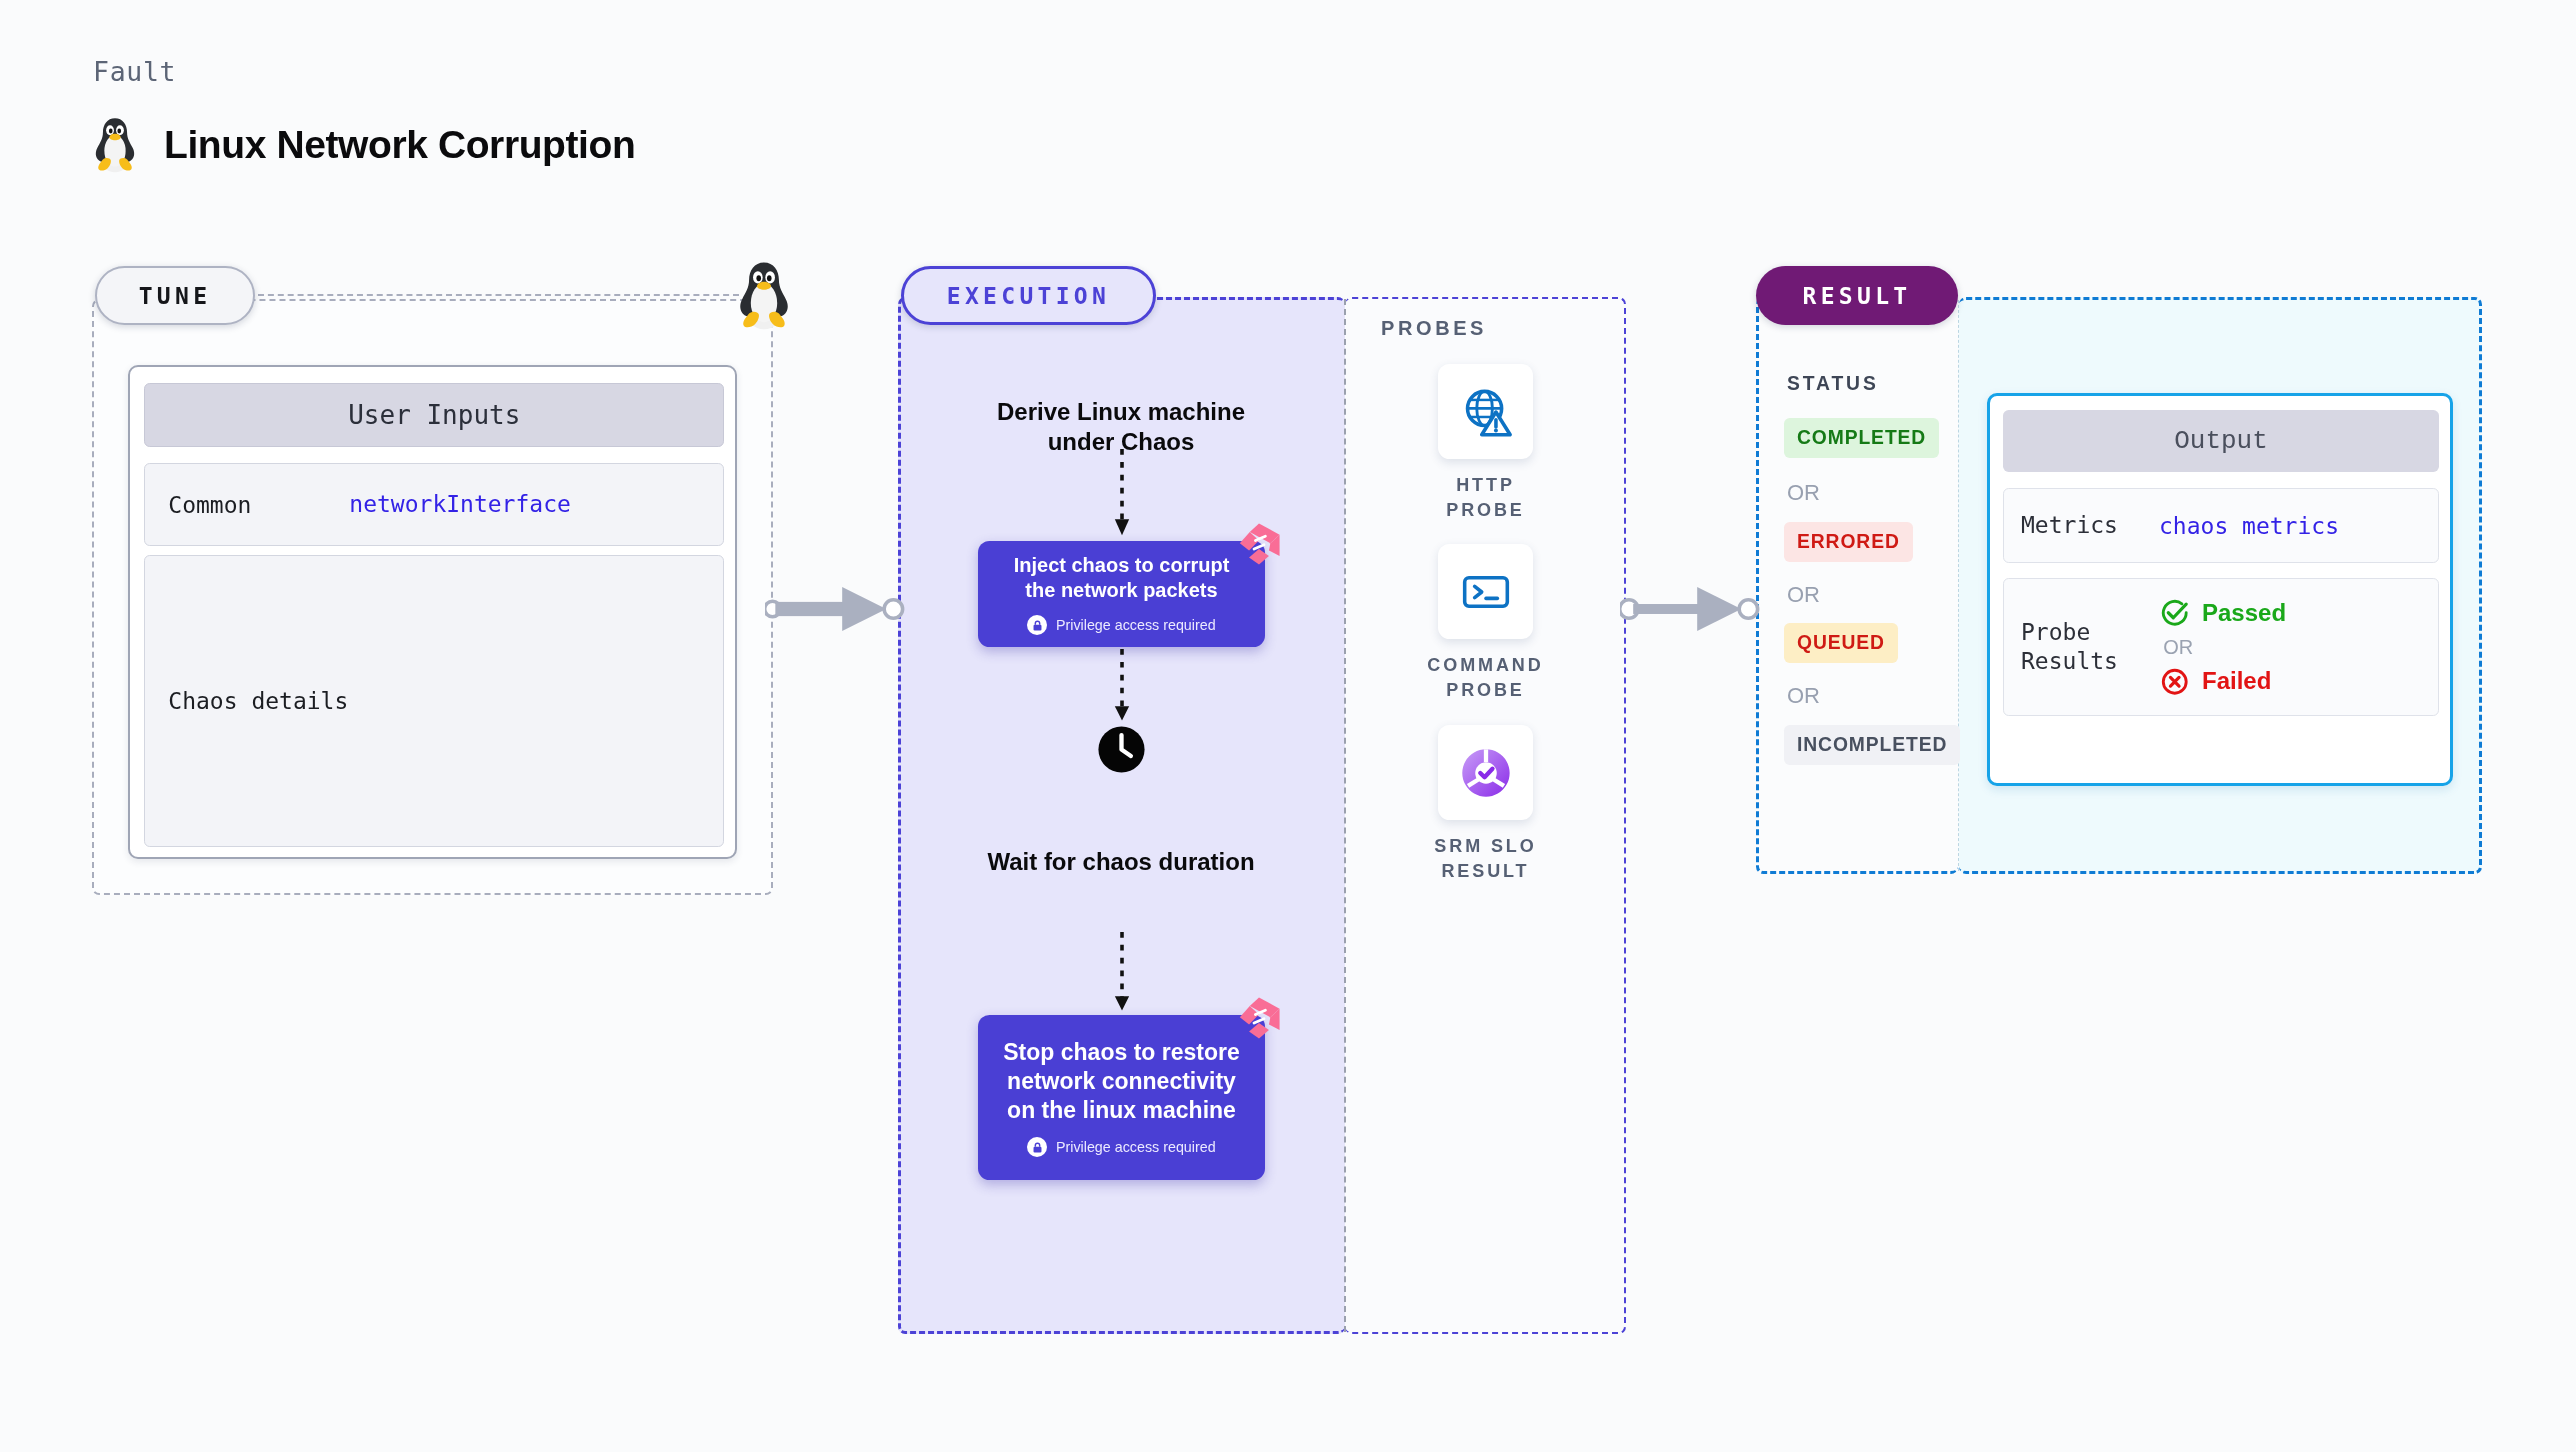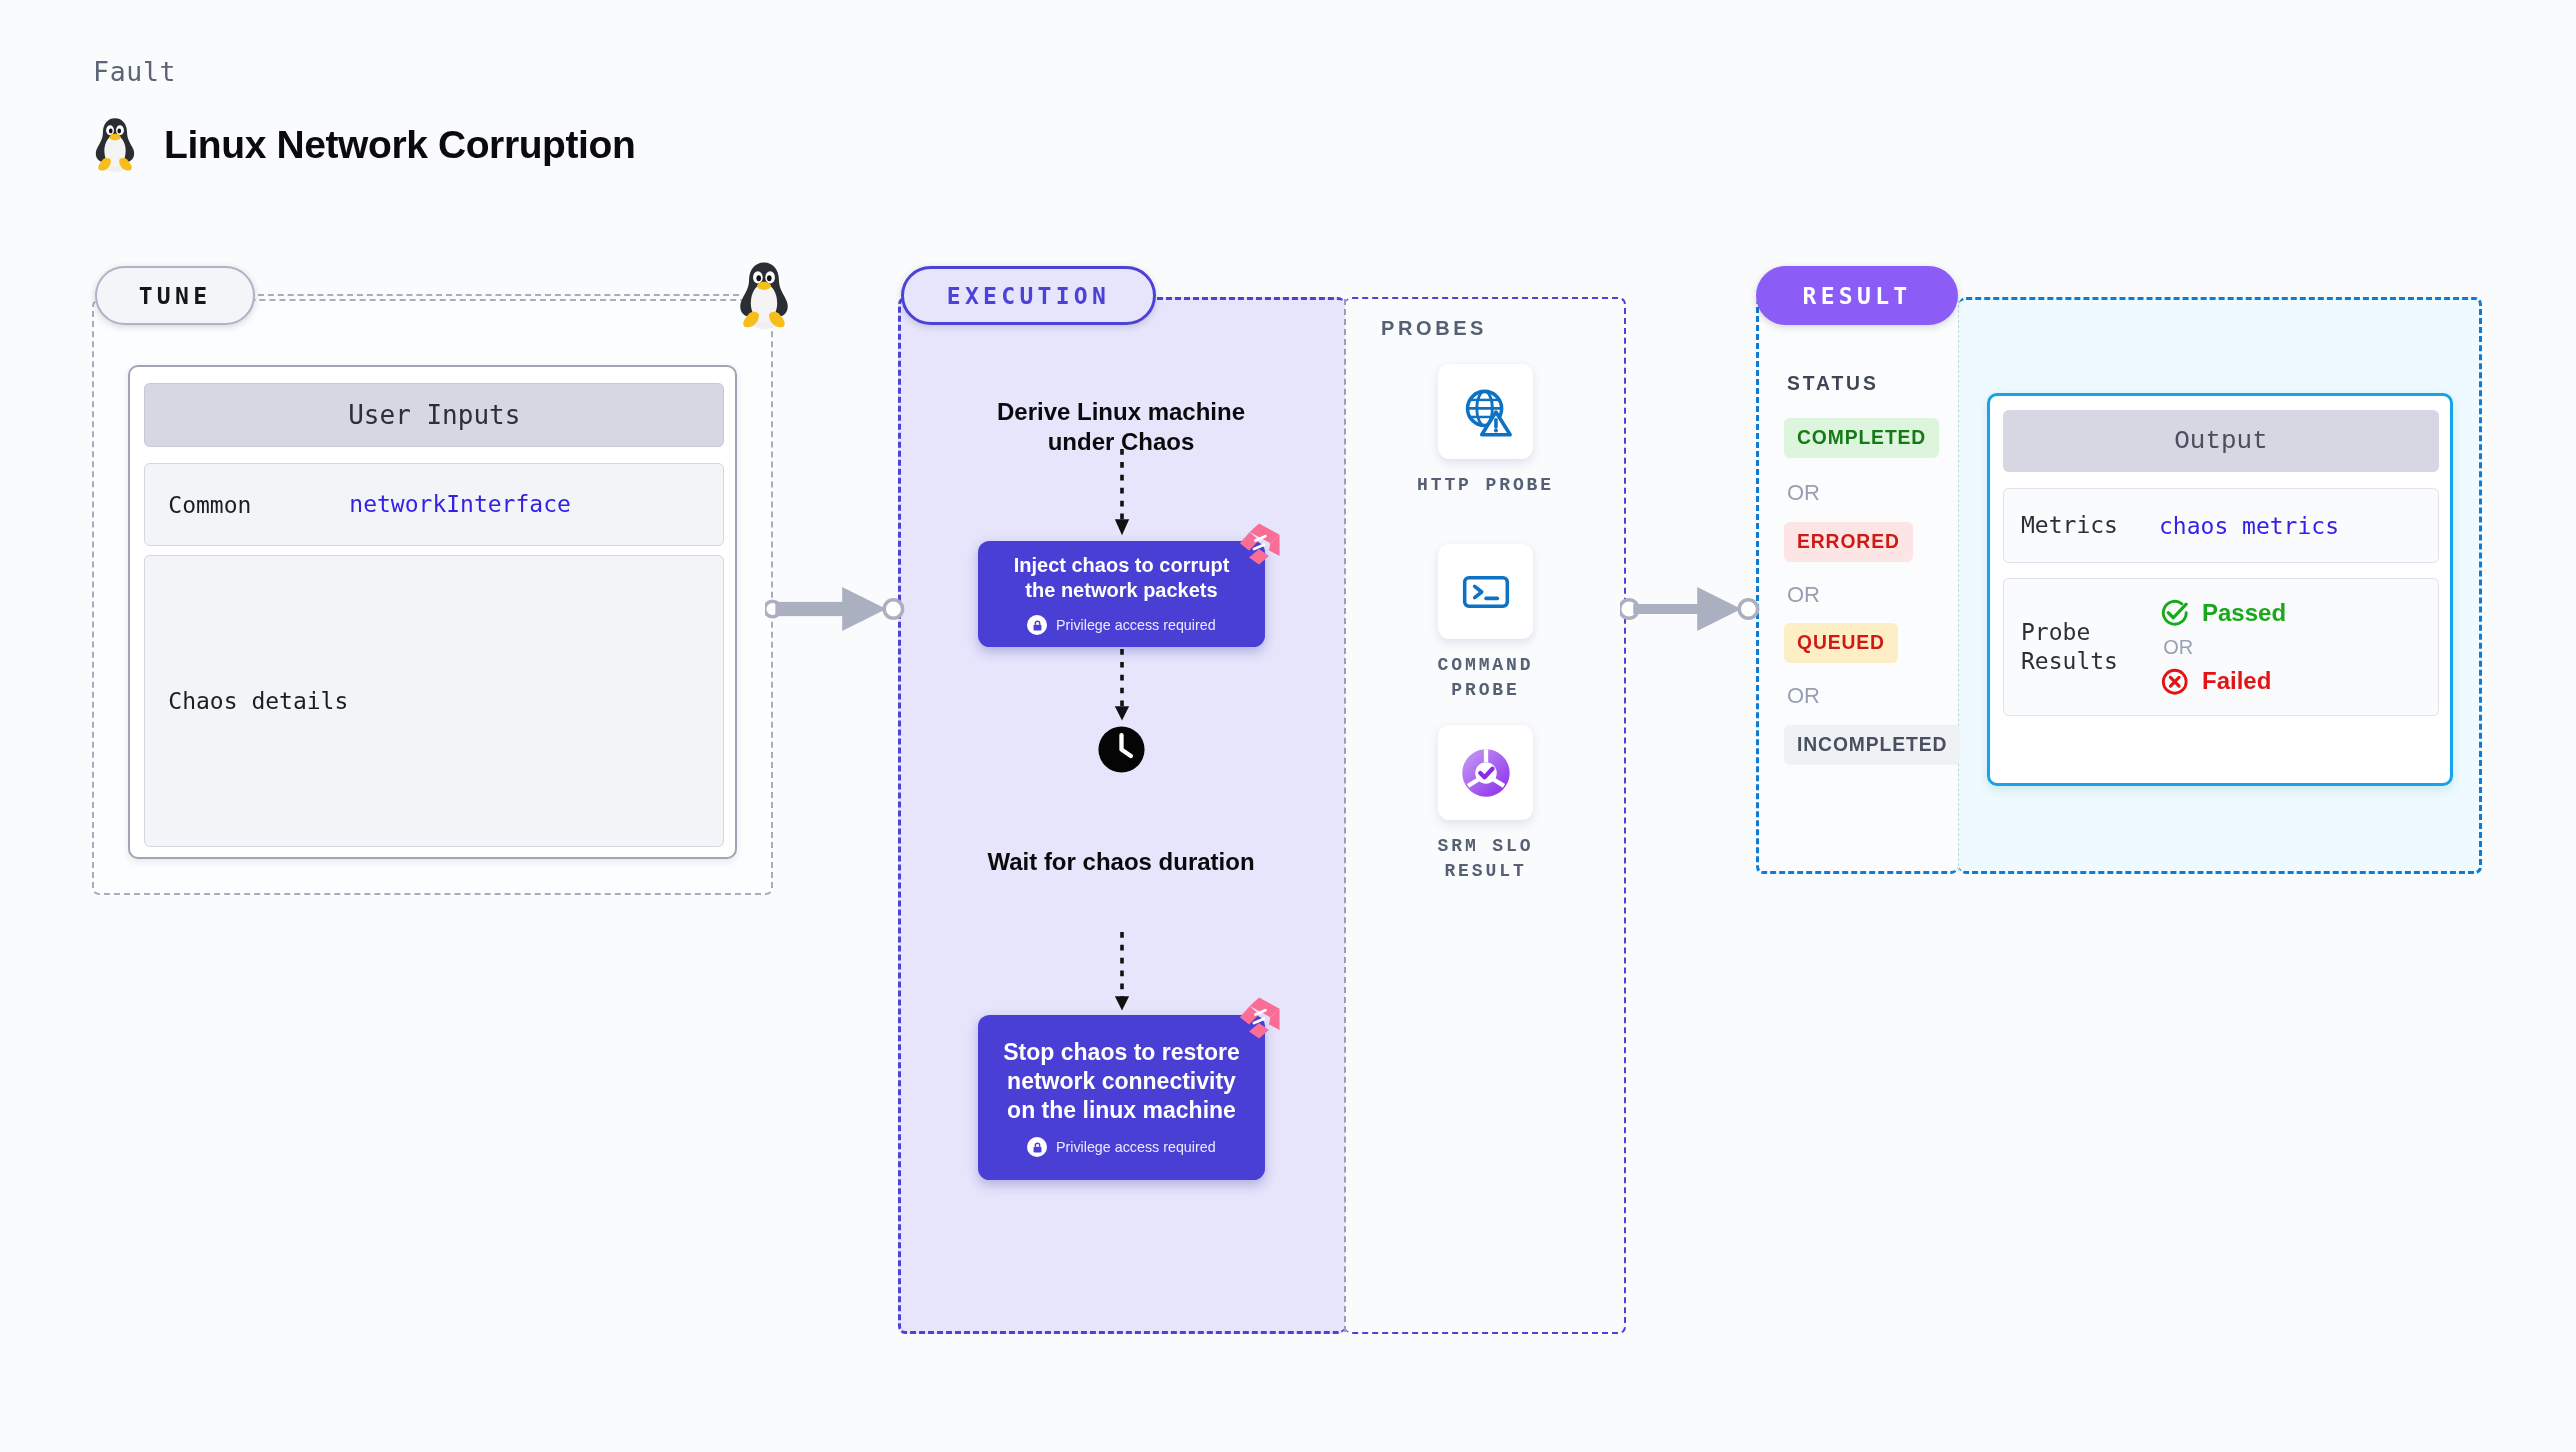--- a/index.html
+++ b/index.html
@@ -70,21 +70,21 @@
   .badge-tune {
     left: 95px; top: 266px; width: 160px; height: 59px;
     background: #f4f5f8; border: 2.1px solid #aeb3c3; color: #15161a; font-size: 23px;
   }
   .badge-exec {
     left: 901px; top: 266px; width: 255px; height: 59px;
     background: #e6e5fb; border: 3.6px solid #4c42d6; color: #4c42d6; font-size: 23px;
   }
   .badge-result {
     left: 1756px; top: 266px; width: 202px; height: 59px;
-    background: #8b5cf6; border: none; color: #ffffff; font-size: 23px;
+    background: #701a75; border: none; color: #ffffff; font-size: 23px;
   }
 
   
   .tune-leader {
     position: absolute; left: 258px; top: 294px; width: 481px; height: 0;
     border-top: 2.9px dashed #a8adbd; z-index: 2;
   }
   .tune-tux { position: absolute; left: 734px; top: 259px; width: 60px; height: 72px; z-index: 5; }
 
   
@@ -168,21 +168,21 @@
   .probe-1 { top: 364px; }
   .probe-2 { top: 544px; justify-content: flex-end; }
   .probe-3 { top: 725px; }
   .probe-tile {
     width: 95px; height: 95px; background: #ffffff; border-radius: 11.5px;
     box-shadow: 0 3.6px 10px rgba(40,60,110,.13);
     display: flex; align-items: center; justify-content: center;
   }
   .probe-name {
     margin-top: 14.3px; font-size: 18px; font-weight: bold; letter-spacing: 2.9px;
-    color: #566074; text-align: center; line-height: 1.35; width: 143px; font-family: Liberation Mono, monospace;
+    color: #566074; text-align: center; line-height: 1.35; width: 143px;
   }
 
   
   .status-label {
     position: absolute; left: 1787px; top: 373px;
     font-size: 19.3px; font-weight: bold; letter-spacing: 2.9px; color: #3e4656; z-index: 5;
   }
   .status-chip {
     position: absolute; left: 1784px; border-radius: 5.7px;
     display: inline-flex; align-items: center; padding: 0 13px; height: 40px;

